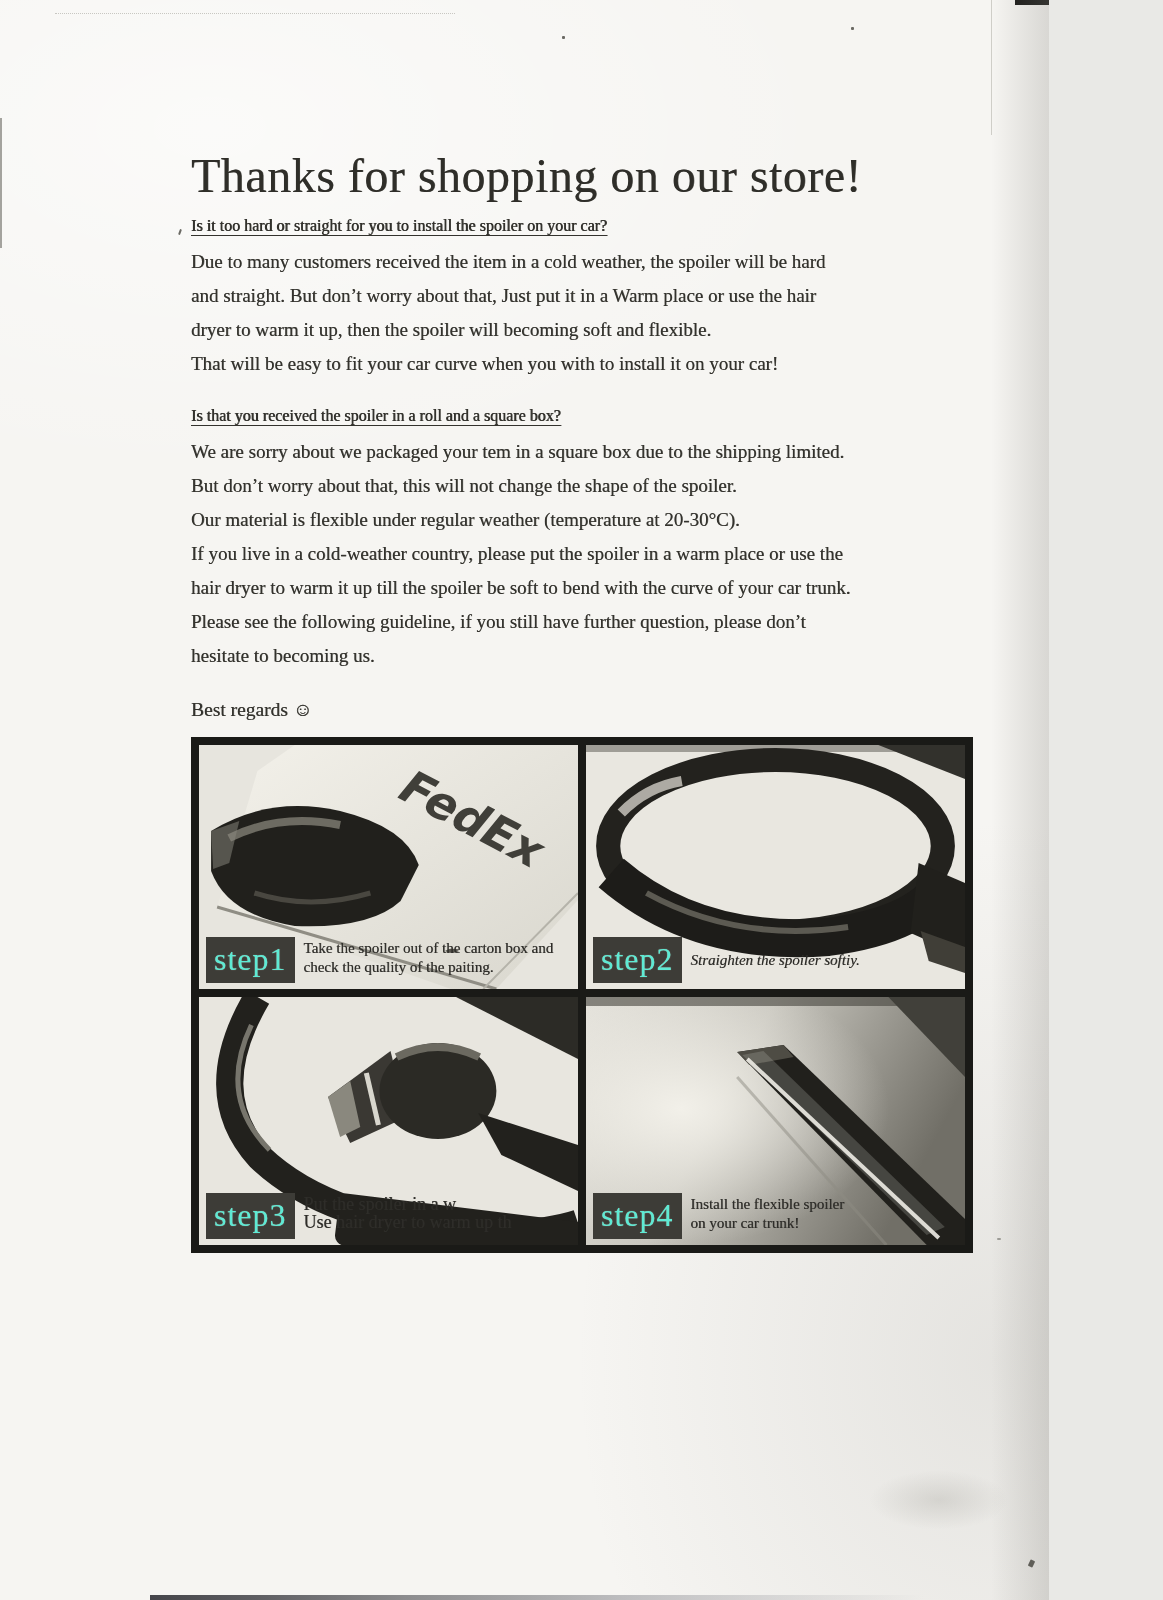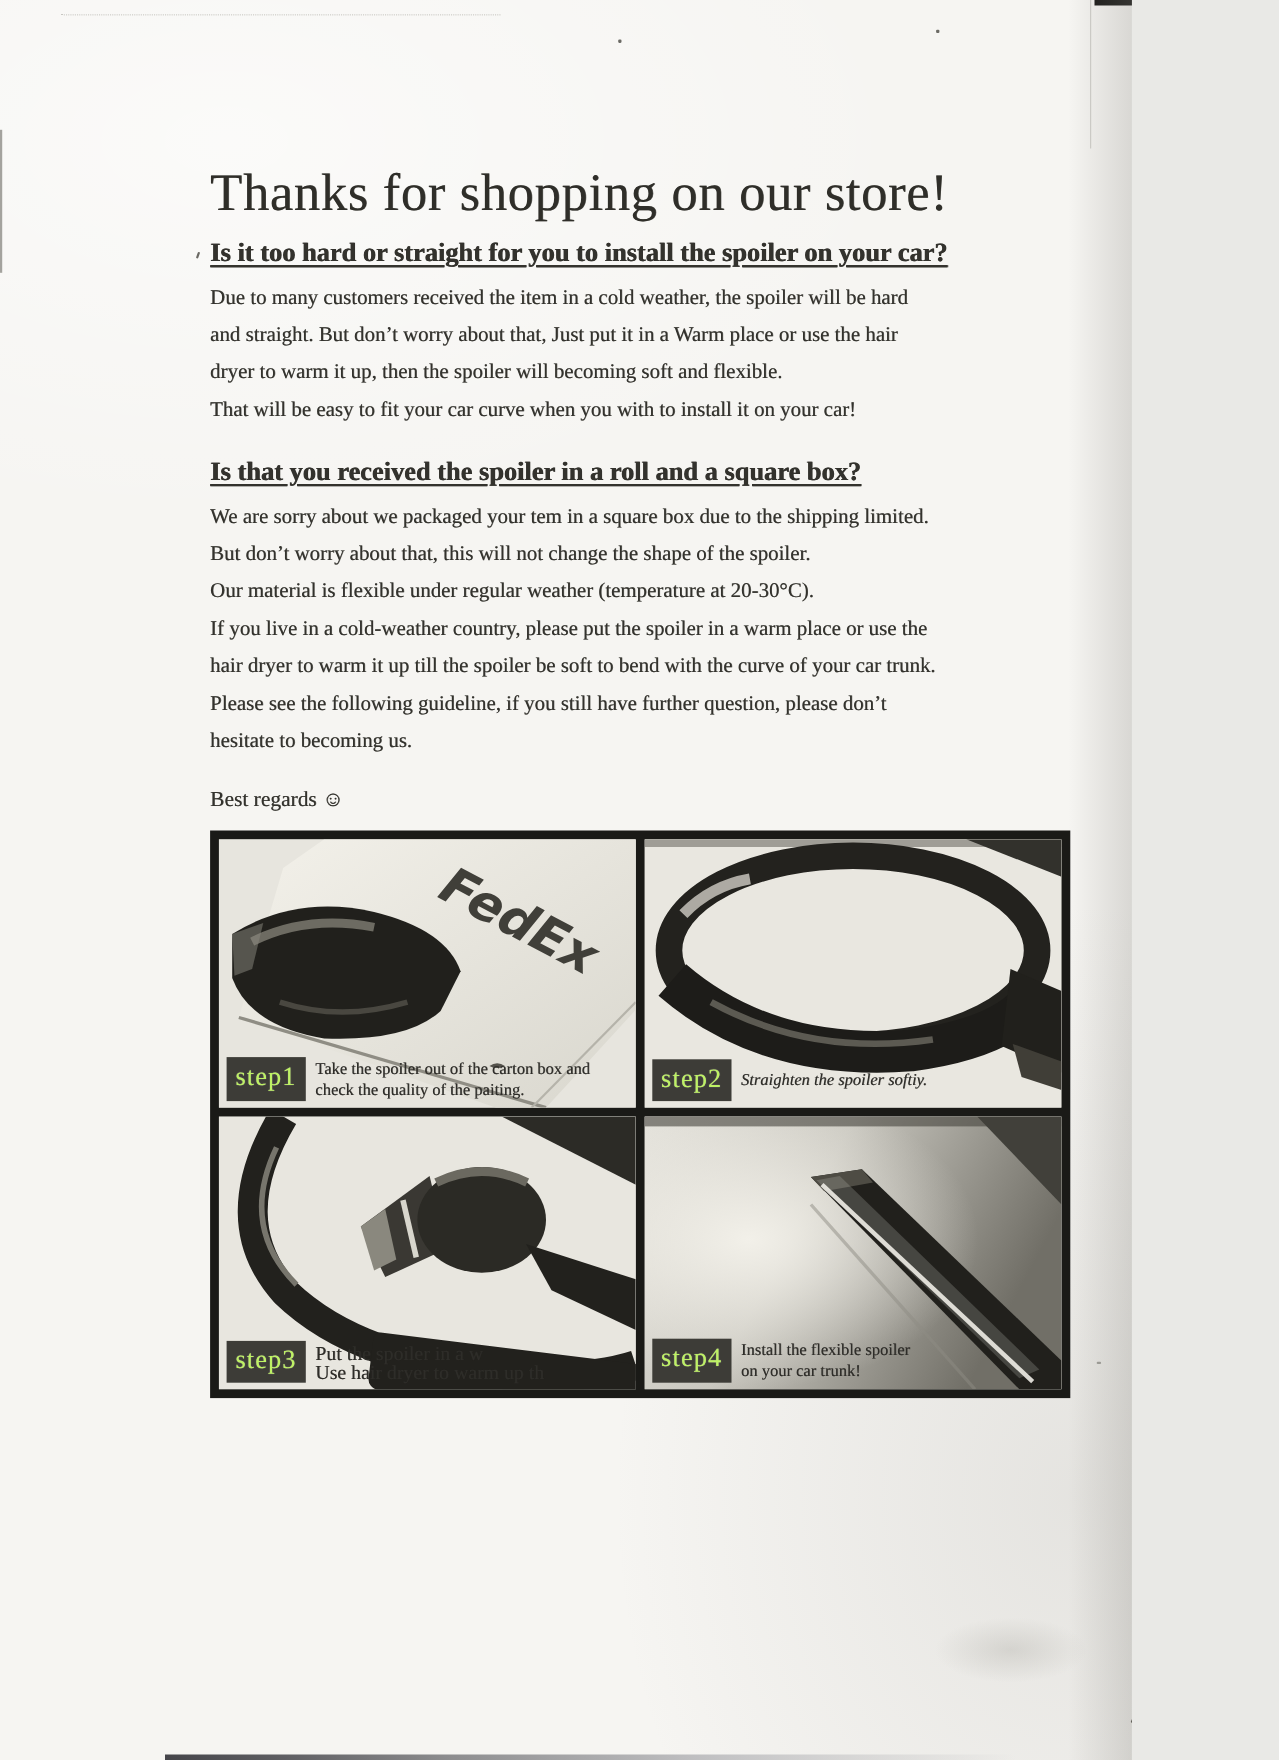--- a/index.html
+++ b/index.html
@@ -2,47 +2,47 @@
 <html><head>
 <meta charset="utf-8">
 <style>
   html,body { margin:0; padding:0; background:#e9e9e6; }
   .page {
     position:relative; width:1029px; height:1600px; overflow:hidden;
     background:
       radial-gradient(ellipse 900px 500px at 20% 8%, rgba(255,255,255,0.55), rgba(255,255,255,0) 70%),
       radial-gradient(ellipse 700px 900px at 95% 85%, rgba(150,148,142,0.18), rgba(150,148,142,0) 60%),
       #f6f5f2;
-    font-family:"Liberation Serif", serif; color:#33322d;
+    font-family:"Liberation Serif", serif; color:#33322d;padding-left:20px;
   }
   .page::after{ 
     content:""; position:absolute; top:0; right:0; width:58px; height:100%;
     background:linear-gradient(to right, rgba(140,138,132,0), rgba(140,138,132,0.28));
     pointer-events:none;
   }
   .content { position:absolute; left:191px; top:148px; width:782px; }
   .content .txt { text-shadow:0.4px 0 0 rgba(51,50,45,0.65); }
   h1.title { font-size:48px; font-weight:normal; margin:0 0 14px; color:#2f2e29;
     letter-spacing:0.5px; text-shadow:0.8px 0 0 #2f2e29; white-space:nowrap; }
   .intro { font-size:19px; margin:0 0 8px; }
-  .uheading { font-size:24px; font-weight:bold; margin:8px 0 10px;
+  .uheading { font-size:16px; font-weight:normal; margin:8px 0 10px;
     text-decoration:underline; text-underline-offset:4px; text-shadow:0.6px 0 0 #33322d; white-space:nowrap; }
   .para { margin:0 0 26px; }
   .bline { font-size:19px; line-height:34px; white-space:nowrap; }
   .signoff { font-size:19.5px; margin:18px 0 16px; }
 
   
   .photo-grid {
     width:782px; box-sizing:border-box; background:#1a1a17; padding:8px;
     display:grid; grid-template-columns:1fr 1fr; grid-template-rows:244px 248px; gap:8px;
   }
   .panel { position:relative; overflow:hidden; background:#e8e6df; }
   .panel svg { position:absolute; inset:0; width:100%; height:100%; }
   .caption-row { position:absolute; left:7px; right:4px; bottom:6px; display:flex; gap:9px; z-index:4; }
-  .chip { flex:0 0 auto; background:#3d3c37; color:#bef264; font-size:24px; line-height:1;
+  .chip { flex:0 0 auto; background:#3d3c37; color:#5eead4; font-size:32px; line-height:1;
     padding:6px 8px 8px; letter-spacing:1px; text-shadow:0 0 1px rgba(233,231,219,0.6); }
   .cap { font-size:15px; line-height:19px; color:#2e2d29; text-shadow:0.4px 0 0 rgba(46,45,41,0.6); padding-top:2px; }
   .cap.mid { align-self:center; padding-top:0;font-style:italic; }
   .cap.small { font-size:18px; line-height:18px; }
   .p3-band { position:absolute; right:-28px; bottom:-16px; width:270px; height:52px;
     background:#22211d; transform:rotate(7deg); z-index:3; border-radius:6px 6px 40px 10px; }
 
   
   .art { position:absolute; pointer-events:none; }
   .dotline { left:55px; top:13px; width:400px; height:0; border-top:1px dotted #bdbcb6; opacity:0.8; }

